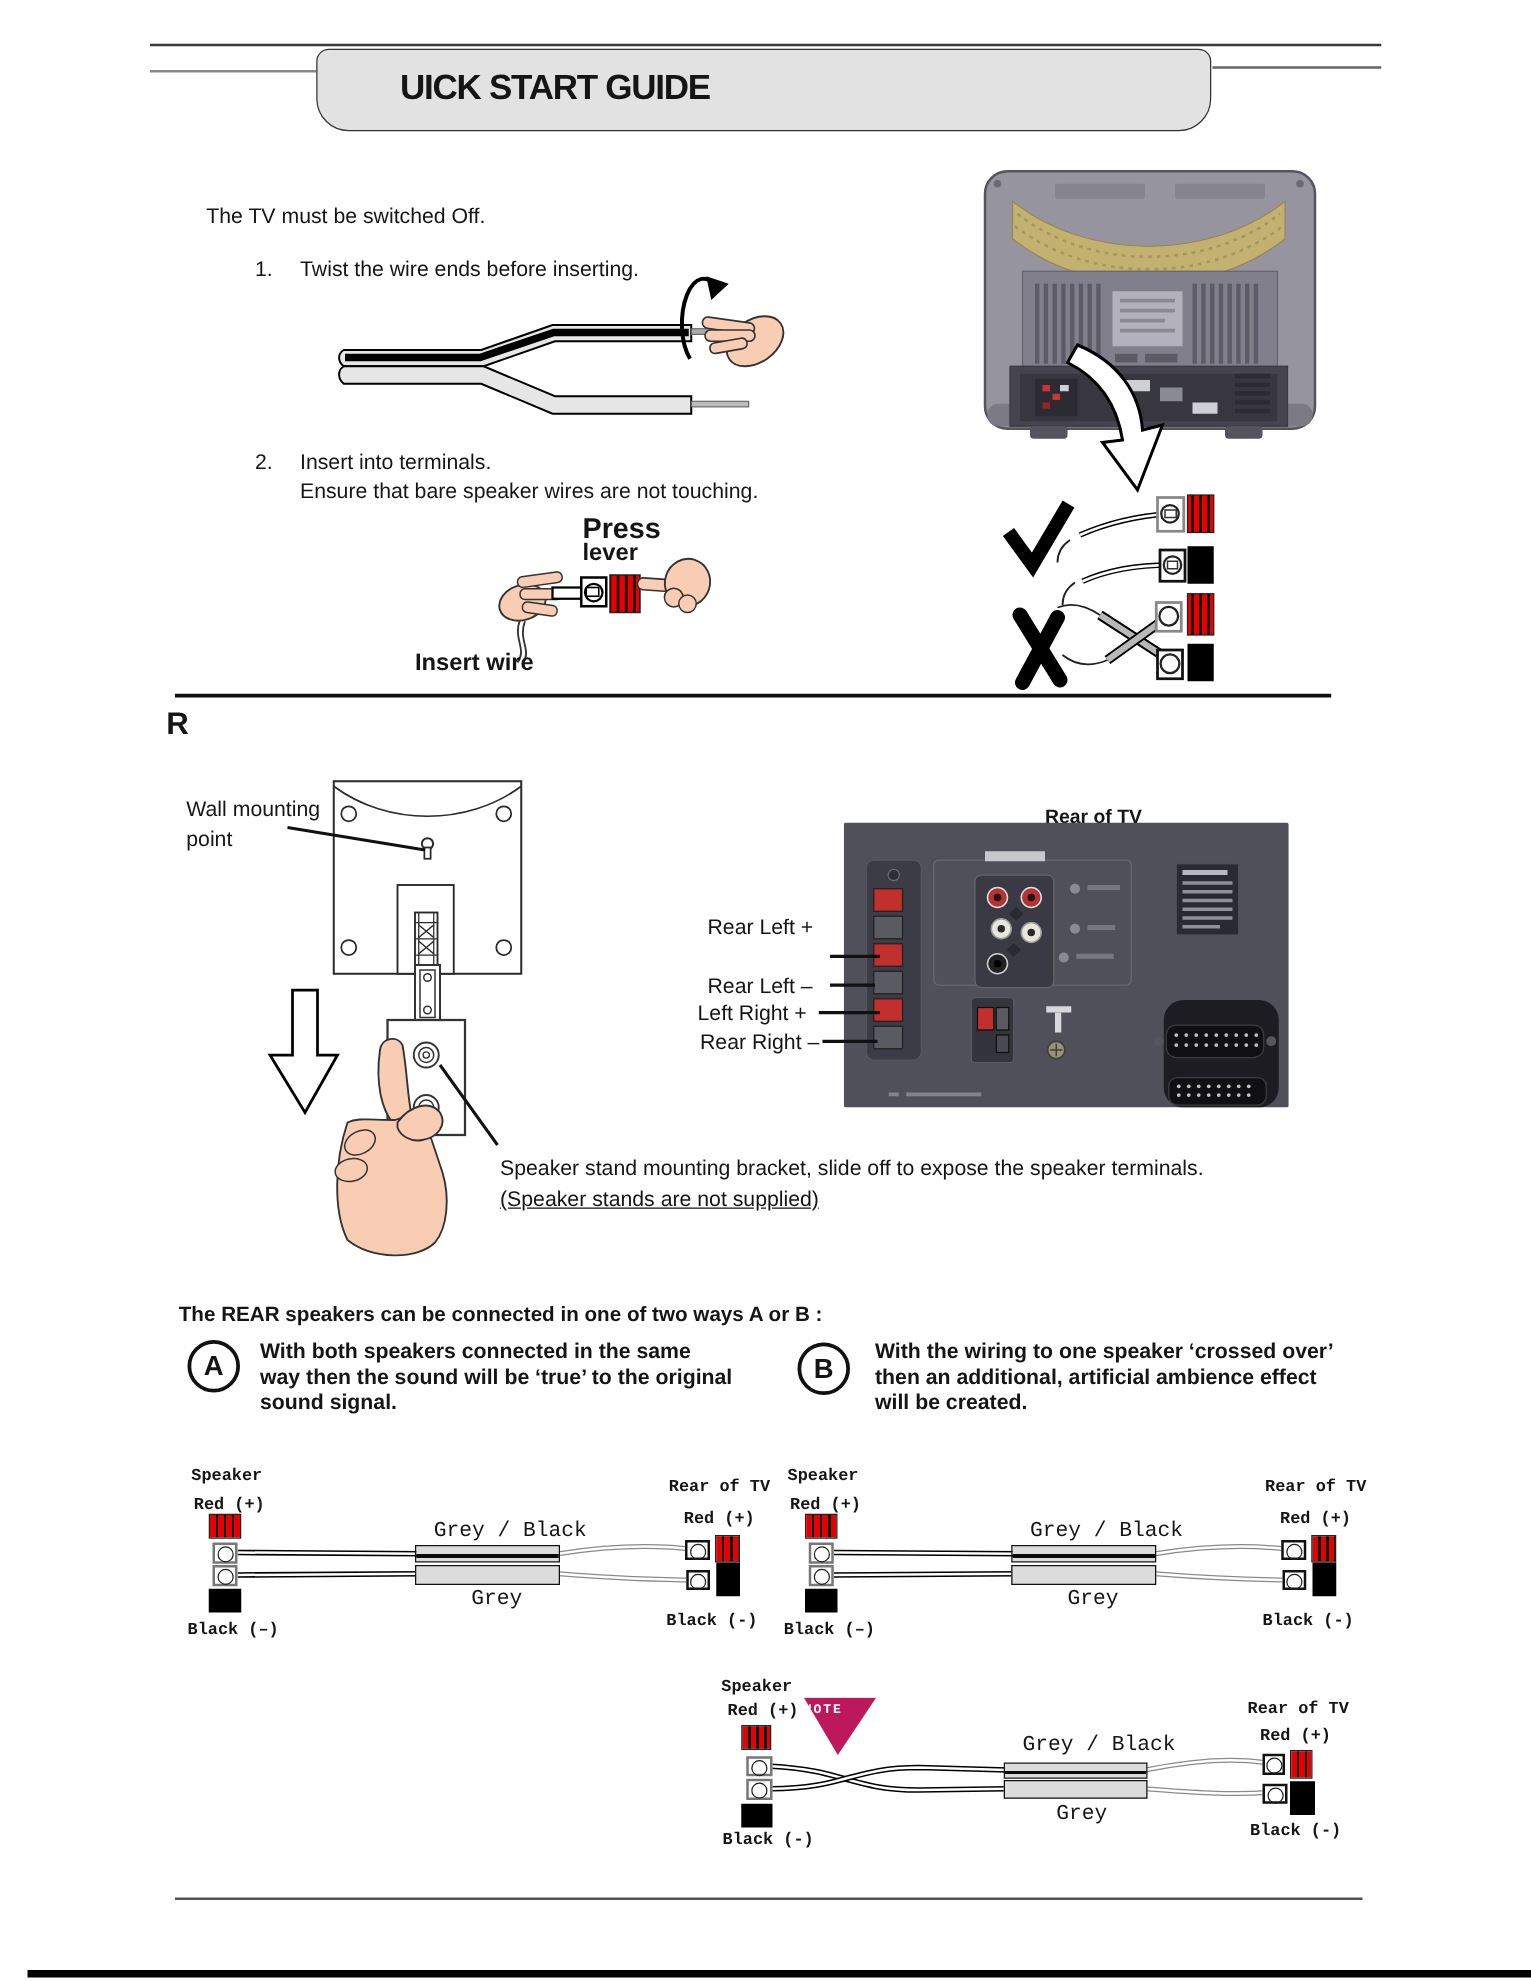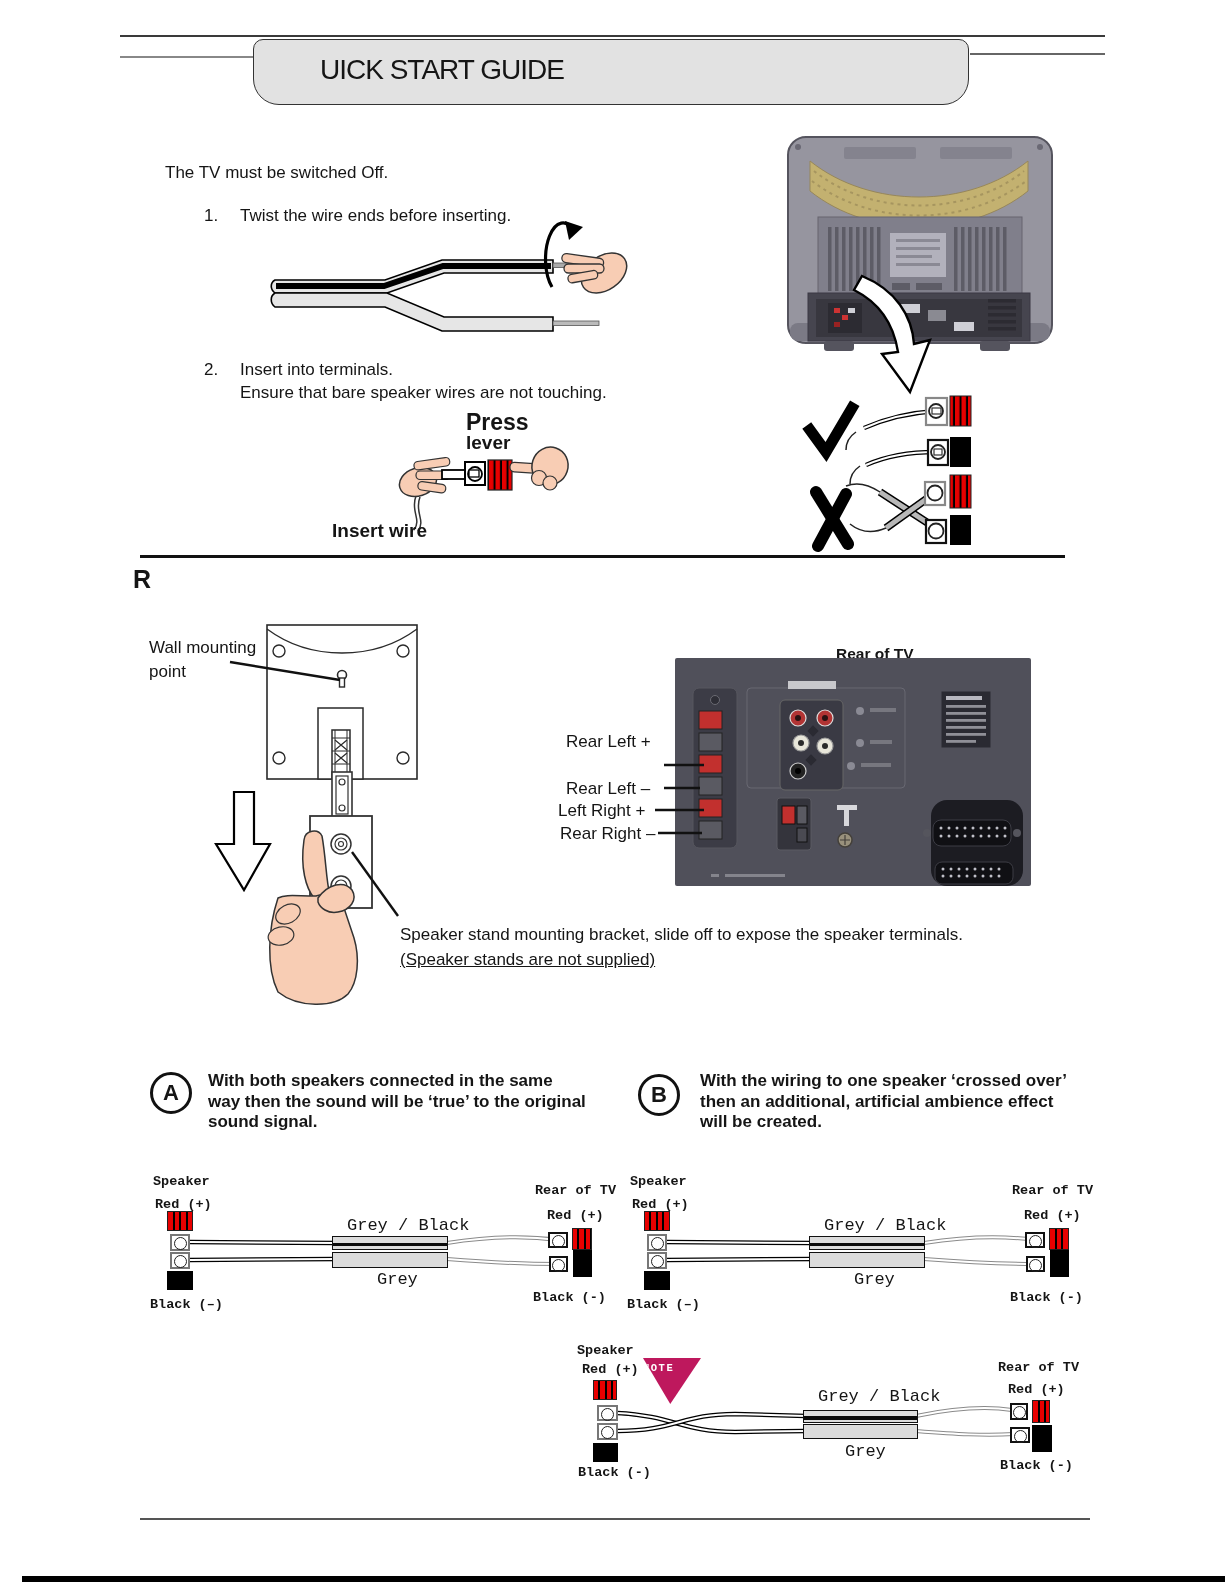--- a/index.html
+++ b/index.html
@@ -6,21 +6,21 @@
   .page{position:relative;width:1225px;height:1585px;background:#fff;overflow:hidden;
         font-family:"Liberation Sans",sans-serif;color:#151515;}
   .t{position:absolute;white-space:nowrap;color:#151515;font-size:17px;line-height:1.2;}
   .b{font-weight:bold;}
   .wrap{white-space:normal;font-weight:bold;}
   .line{position:absolute;background:#3a3a3a;}
   .abs{position:absolute;}
   
   .banner{position:absolute;left:253px;top:39px;width:716px;height:66px;background:#e2e2e2;
           border:1.5px solid #333;border-radius:10px 10px 26px 26px;box-sizing:border-box;}
-  .banner-title{position:absolute;left:320px;top:54px;font-size:28px;font-weight:normal;letter-spacing:-1px;}
+  .banner-title{position:absolute;left:320px;top:54px;font-size:28px;font-weight:bold;letter-spacing:-1px;}
   
   .letter-circle{position:absolute;width:36px;height:36px;border:3px solid #111;border-radius:50%;
           text-align:center;line-height:36px;font-size:22px;font-weight:bold;box-sizing:content-box;}
   
   .diagram{position:absolute;font-family:Liberation Mono, monospace;}
   .dlab{position:absolute;font-size:13.5px;font-weight:bold;white-space:nowrap;}
   .clab{position:absolute;font-size:17px;white-space:nowrap;}
   .tsq{position:absolute;background:#fff;border:2px solid #777;box-sizing:border-box;}
   .tsq.dk{border-color:#111;}
   .tsq .c{width:11px;height:11px;border:1.8px solid #222;border-radius:50%;margin:1px auto 0;}
@@ -372,20 +372,21 @@
 
   <svg class="overlay" viewBox="0 0 1225 1585">
     <path d="M230,662 L340,680" stroke="#111" stroke-width="2.4"></path>
     <path d="M352,852 L398,916" stroke="#111" stroke-width="2.4"></path>
     <path d="M664,765 L704,765" stroke="#111" stroke-width="2.6"></path>
     <path d="M664,788 L700,788" stroke="#111" stroke-width="2.6"></path>
     <path d="M655,810 L704,810" stroke="#111" stroke-width="2.6"></path>
     <path d="M658,833 L702,833" stroke="#111" stroke-width="2.6"></path>
   </svg>
 
+  <div class="t b" style="left:143px;top:1043px;font-size:16.5px;">The REAR speakers can be connected in one of two ways A or B :</div>
   <div class="letter-circle" style="left:150px;top:1072px;">A</div>
   <div class="t wrap" style="left:208px;top:1071px;width:378px;white-space:normal;line-height:20.5px;">With both speakers connected in the same way then the sound will be ‘true’ to the original sound signal.</div>
   <div class="letter-circle" style="left:638px;top:1074px;">B</div>
   <div class="t wrap" style="left:700px;top:1071px;width:372px;white-space:normal;line-height:20.5px;">With the wiring to one speaker ‘crossed over’ then an additional, artificial ambience effect will be created.</div>
 
   <div class="diagram" style="left:145px;top:1158px;width:470px;height:160px;">
     <svg class="wires" viewBox="0 0 470 160">
       <path d="M45,84 L192,85" stroke="#000" stroke-width="4.5" fill="none"></path>
       <path d="M45,84 L192,85" stroke="#fff" stroke-width="2" fill="none"></path>
       <path d="M45,102 L192,101" stroke="#000" stroke-width="4.5" fill="none"></path>

